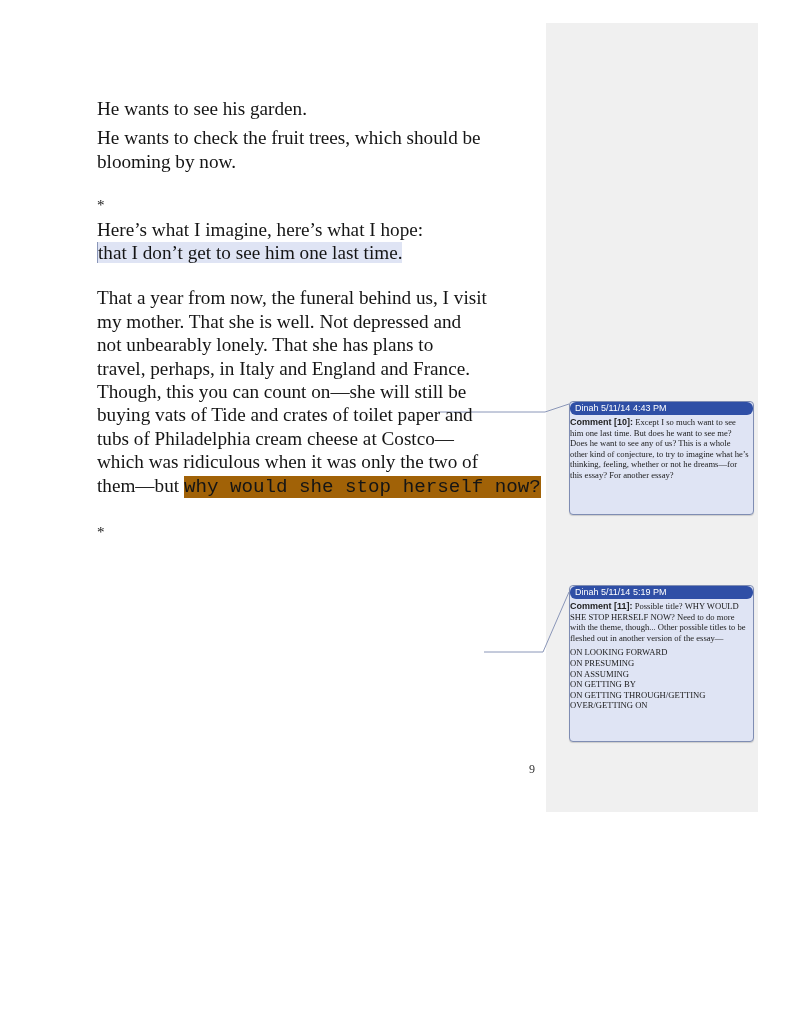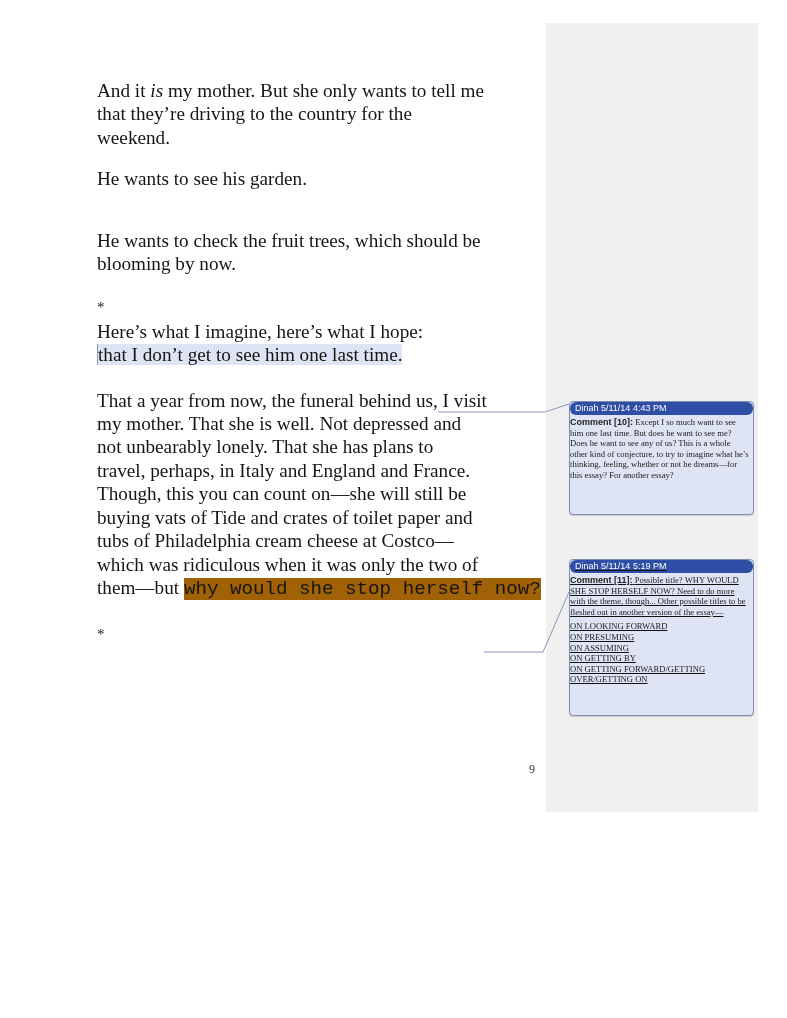--- a/index.html
+++ b/index.html
@@ -25,46 +25,45 @@
 <body>
 
 <div class="comment-pane"></div>
 
 <svg class="connectors" width="787" height="1018">
   <polyline points="438,412 545,412 569,404" fill="none" stroke="#8a96b8" stroke-width="1"></polyline>
   <polyline points="484,652 543,652 569,592" fill="none" stroke="#8a96b8" stroke-width="1"></polyline>
 </svg>
 
 <div class="body-text" style="top:79px;">
-  <p class="para"><span>And it </span><i>is</i><span> my mother. But she only wants to tell me</span><br><span>that they’re driving to the country for the</span><br><span>weekend.</span></p>
   <p class="para" style="margin-top:18px;">He wants to see his garden.</p>
-  <p class="para" style="margin-top:38px;"><span>He wants to check the fruit trees, which should be</span><br><span>blooming by now.</span></p>
+  <p class="para" style="margin-top:6px;"><span>He wants to check the fruit trees, which should be</span><br><span>blooming by now.</span></p>
   <p class="para" style="margin-top:21px;font-size:15px;">*</p>
   <p class="para" style=""><span>Here’s what I imagine, here’s what I hope:</span><br><span class="hl-box">that I don’t get to see him one last time.</span></p>
   <p class="para" style="margin-top:22px;"><span>That a year from now, the funeral behind us, I visit</span><br><span>my mother. That she is well. Not depressed and</span><br><span>not unbearably lonely. That she has plans to</span><br><span>travel, perhaps, in Italy and England and France.</span><br><span>Though, this you can count on—she will still be</span><br><span>buying vats of Tide and crates of toilet paper and</span><br><span>tubs of Philadelphia cream cheese at Costco—</span><br><span>which was ridiculous when it was only the two of</span><br><span>them—but </span><span class="hl">why would she stop herself now?</span></p>
   <p class="para" style="margin-top:22px;font-size:15px;">*</p>
 </div>
 
 <div class="page-num">9</div>
 
 <div class="comment" style="top:401px;height:112px;">
   <div class="comment-head">Dinah 5/11/14 4:43 PM</div>
   <div class="comment-body">
     <span class="comment-label">Comment [10]:</span>
     <span>Except I so much want to see him one last time. But does he want to see me? Does he want to see any of us? This is a whole other kind of conjecture, to try to imagine what he’s thinking, feeling, whether or not he dreams—for this essay? For another essay?</span>
   </div>
 </div>
 
-<div class="comment" style="top:559px;height:155px;text-decoration:underline;">
+<div class="comment" style="top:585px;height:155px;">
   <div class="comment-head">Dinah 5/11/14 5:19 PM</div>
   <div class="comment-body">
     <span class="comment-label">Comment [11]:</span>
     <span>Possible title? WHY WOULD SHE STOP HERSELF NOW?  Need to do more with the theme, though... Other possible titles to be fleshed out in another version of the essay—</span>
     <div class="titles">
       <div>ON LOOKING FORWARD</div>
       <div>ON PRESUMING</div>
       <div>ON ASSUMING</div>
       <div>ON GETTING BY</div>
-      <div>ON GETTING FORWARD/GETTING</div>
+      <div>ON GETTING THROUGH/GETTING</div>
       <div>OVER/GETTING ON</div>
     </div>
   </div>
 </div>
 
 </body></html>

